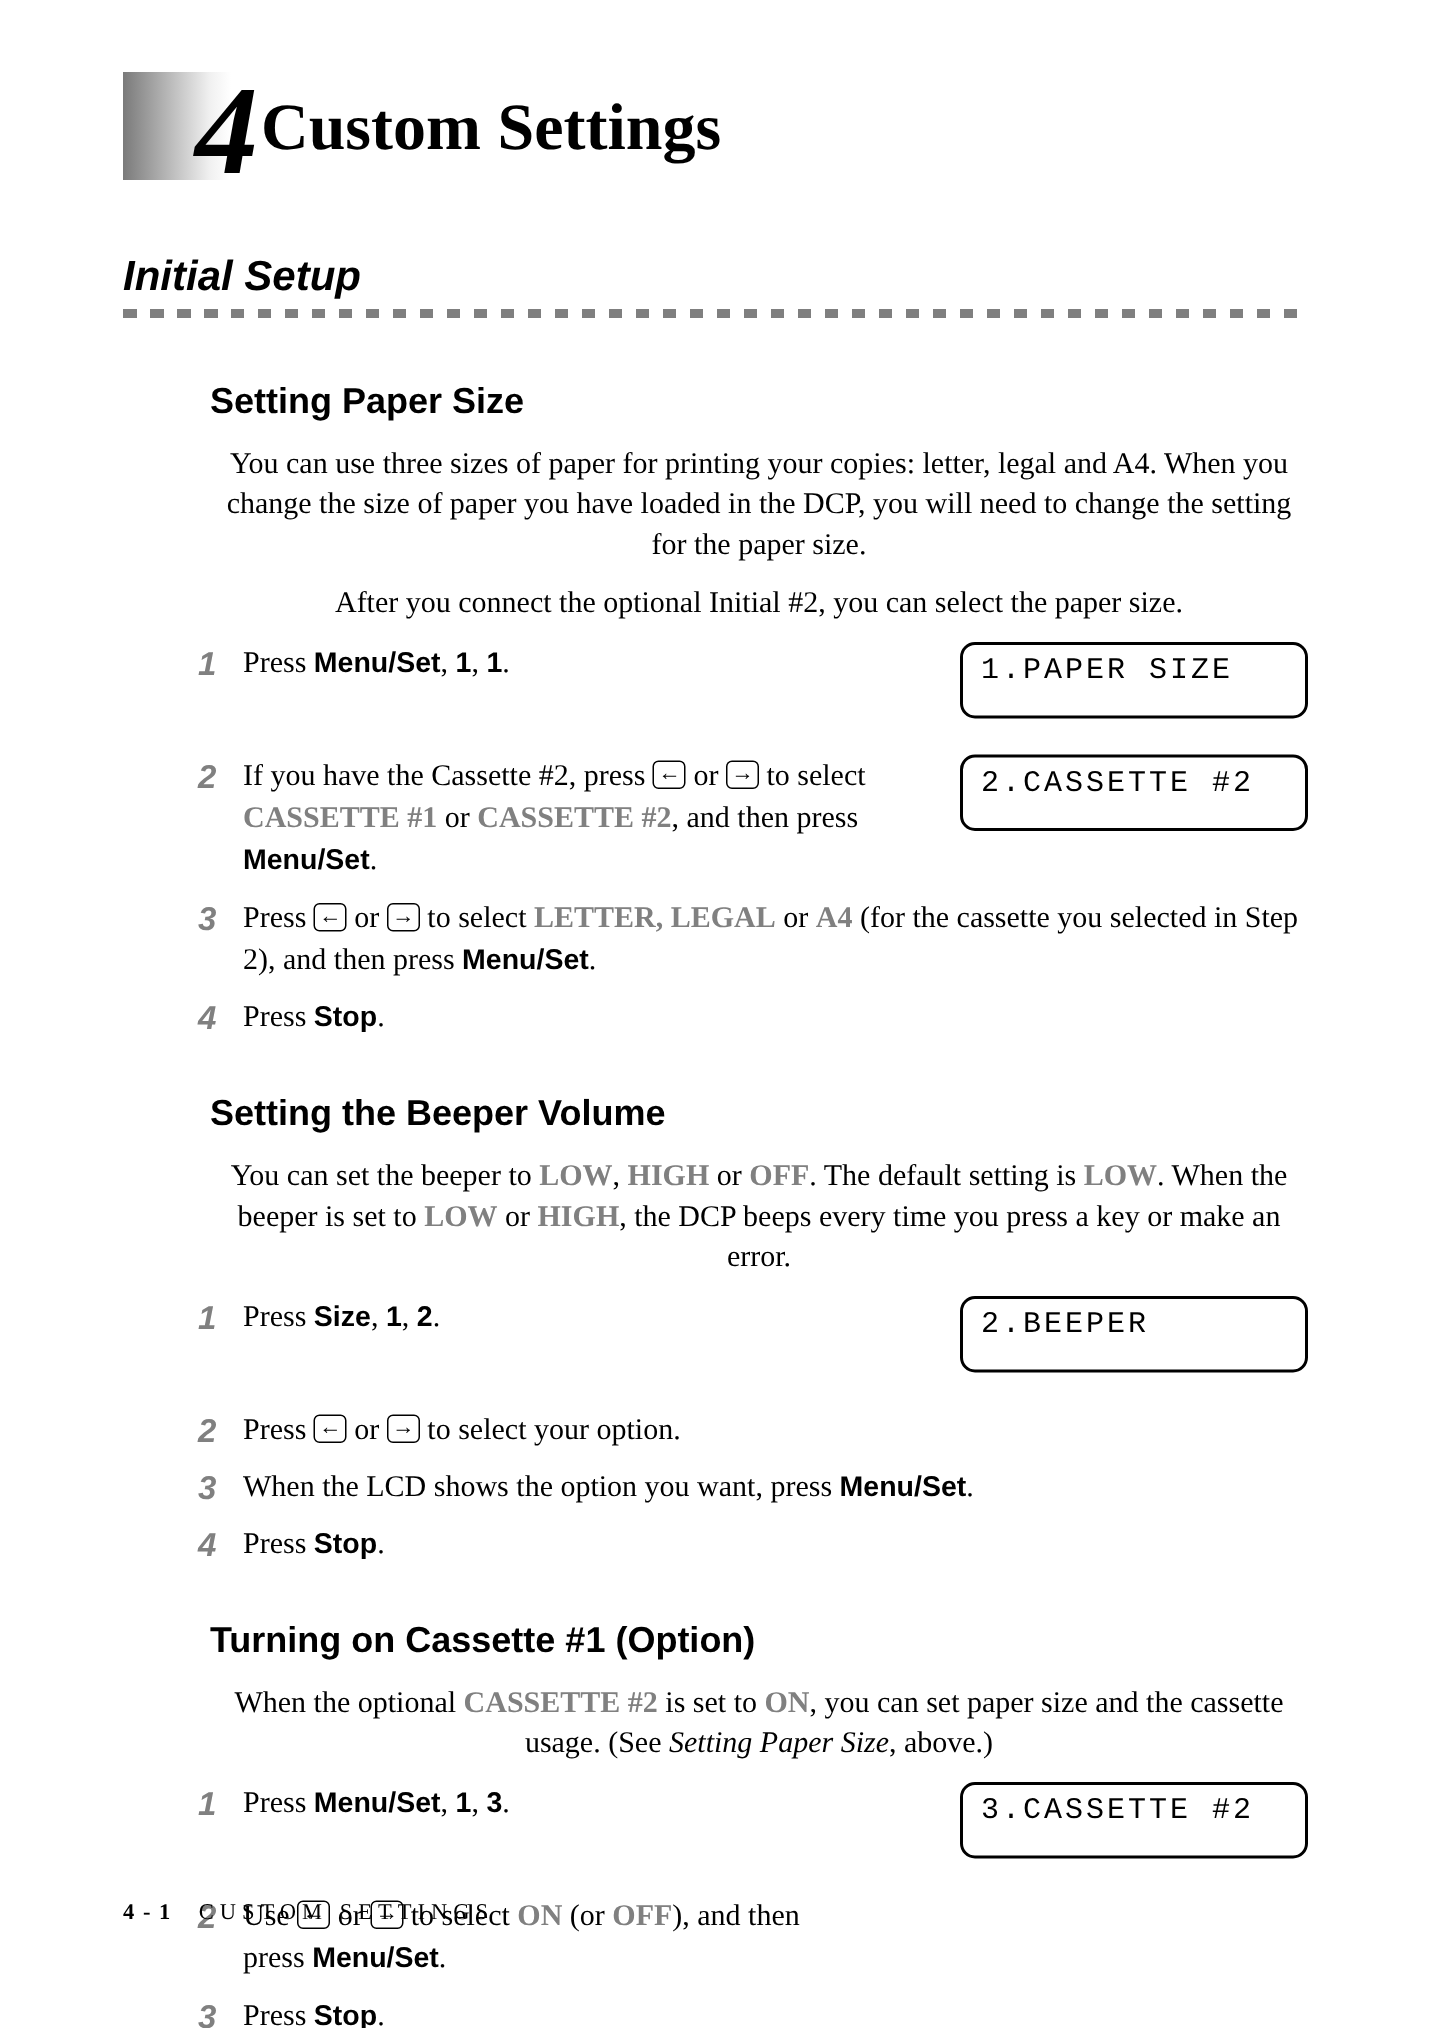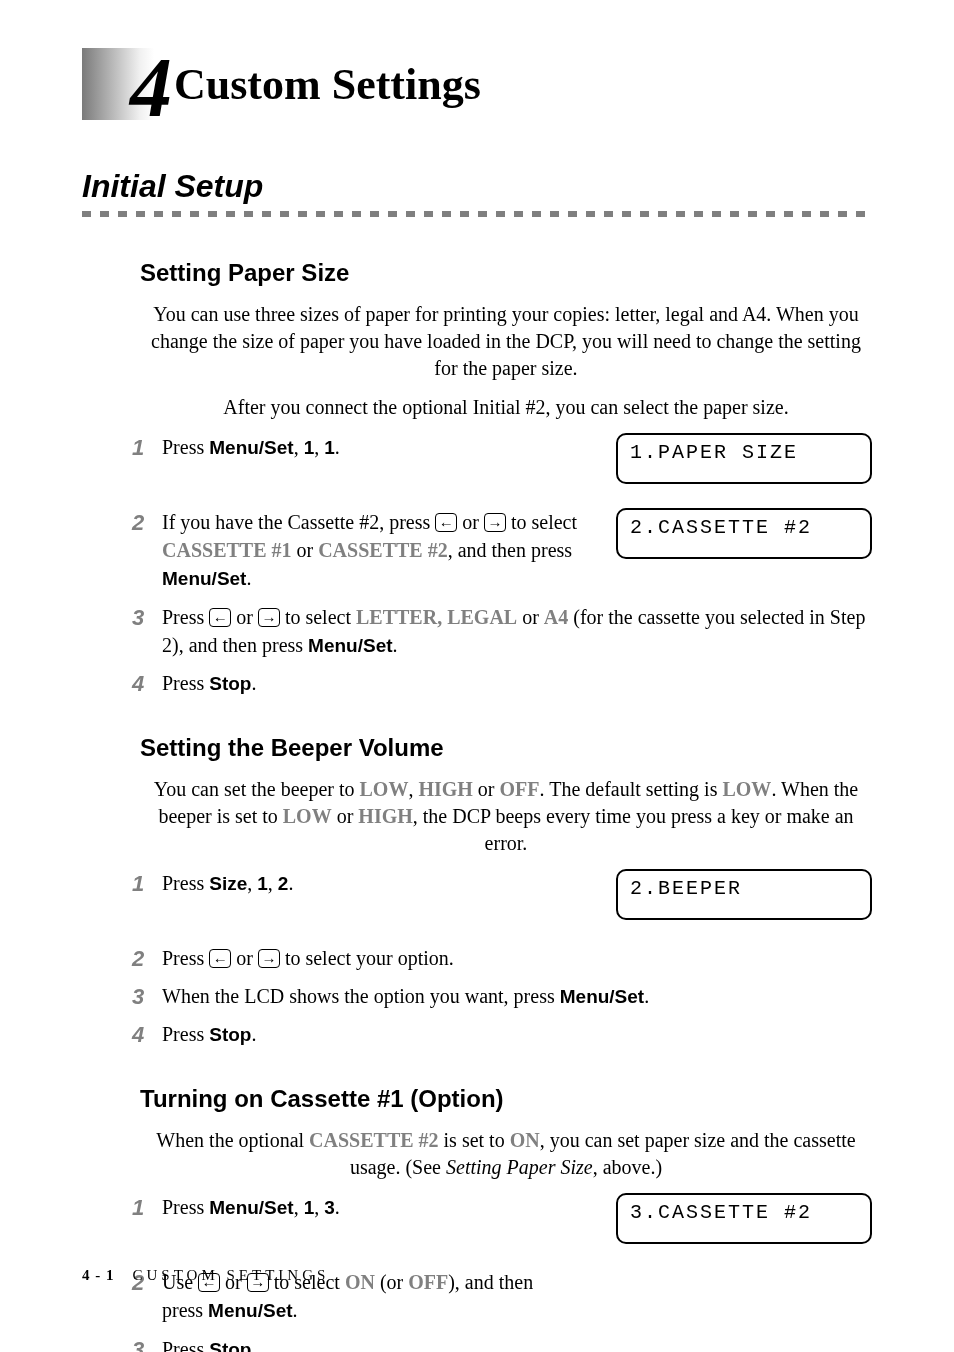--- a/index.html
+++ b/index.html
@@ -35,21 +35,21 @@
     font-family: "Times New Roman", Times, serif;
     line-height: 1;
   }
   .chapter-title {
     font-size: 44px;
     font-weight: bold;
     font-family: "Times New Roman", Times, serif;
   }
   .section-title {
     font-family: Arial, Helvetica, sans-serif;
-    font-size: 32px;
+    font-size: 28px;
     font-weight: bold;
     font-style: italic;
     margin-bottom: 6px;
   }
   .dotted-rule {
     height: 6px;
     background-image: repeating-linear-gradient(to right, #7f7f7f 0 9px, transparent 9px 18px);
     margin-bottom: 42px;
   }
   .subsection {
@@ -92,21 +92,21 @@
     font-size: 20px;
     line-height: 1.4;
     flex: 1;
   }
   .step-body b, .body-text b {
     font-family: Arial, Helvetica, sans-serif;
     font-weight: bold;
     font-size: 19px;
   }
   .lcd-col {
-    width: 256px;
+    width: 232px;
     flex-shrink: 0;
   }
   .lcd {
     border: 2px solid #000;
     border-radius: 10px;
     padding: 6px 12px 18px 12px;
     font-family: "Courier New", monospace;
     font-size: 20px;
     letter-spacing: 2px;
     white-space: nowrap;

